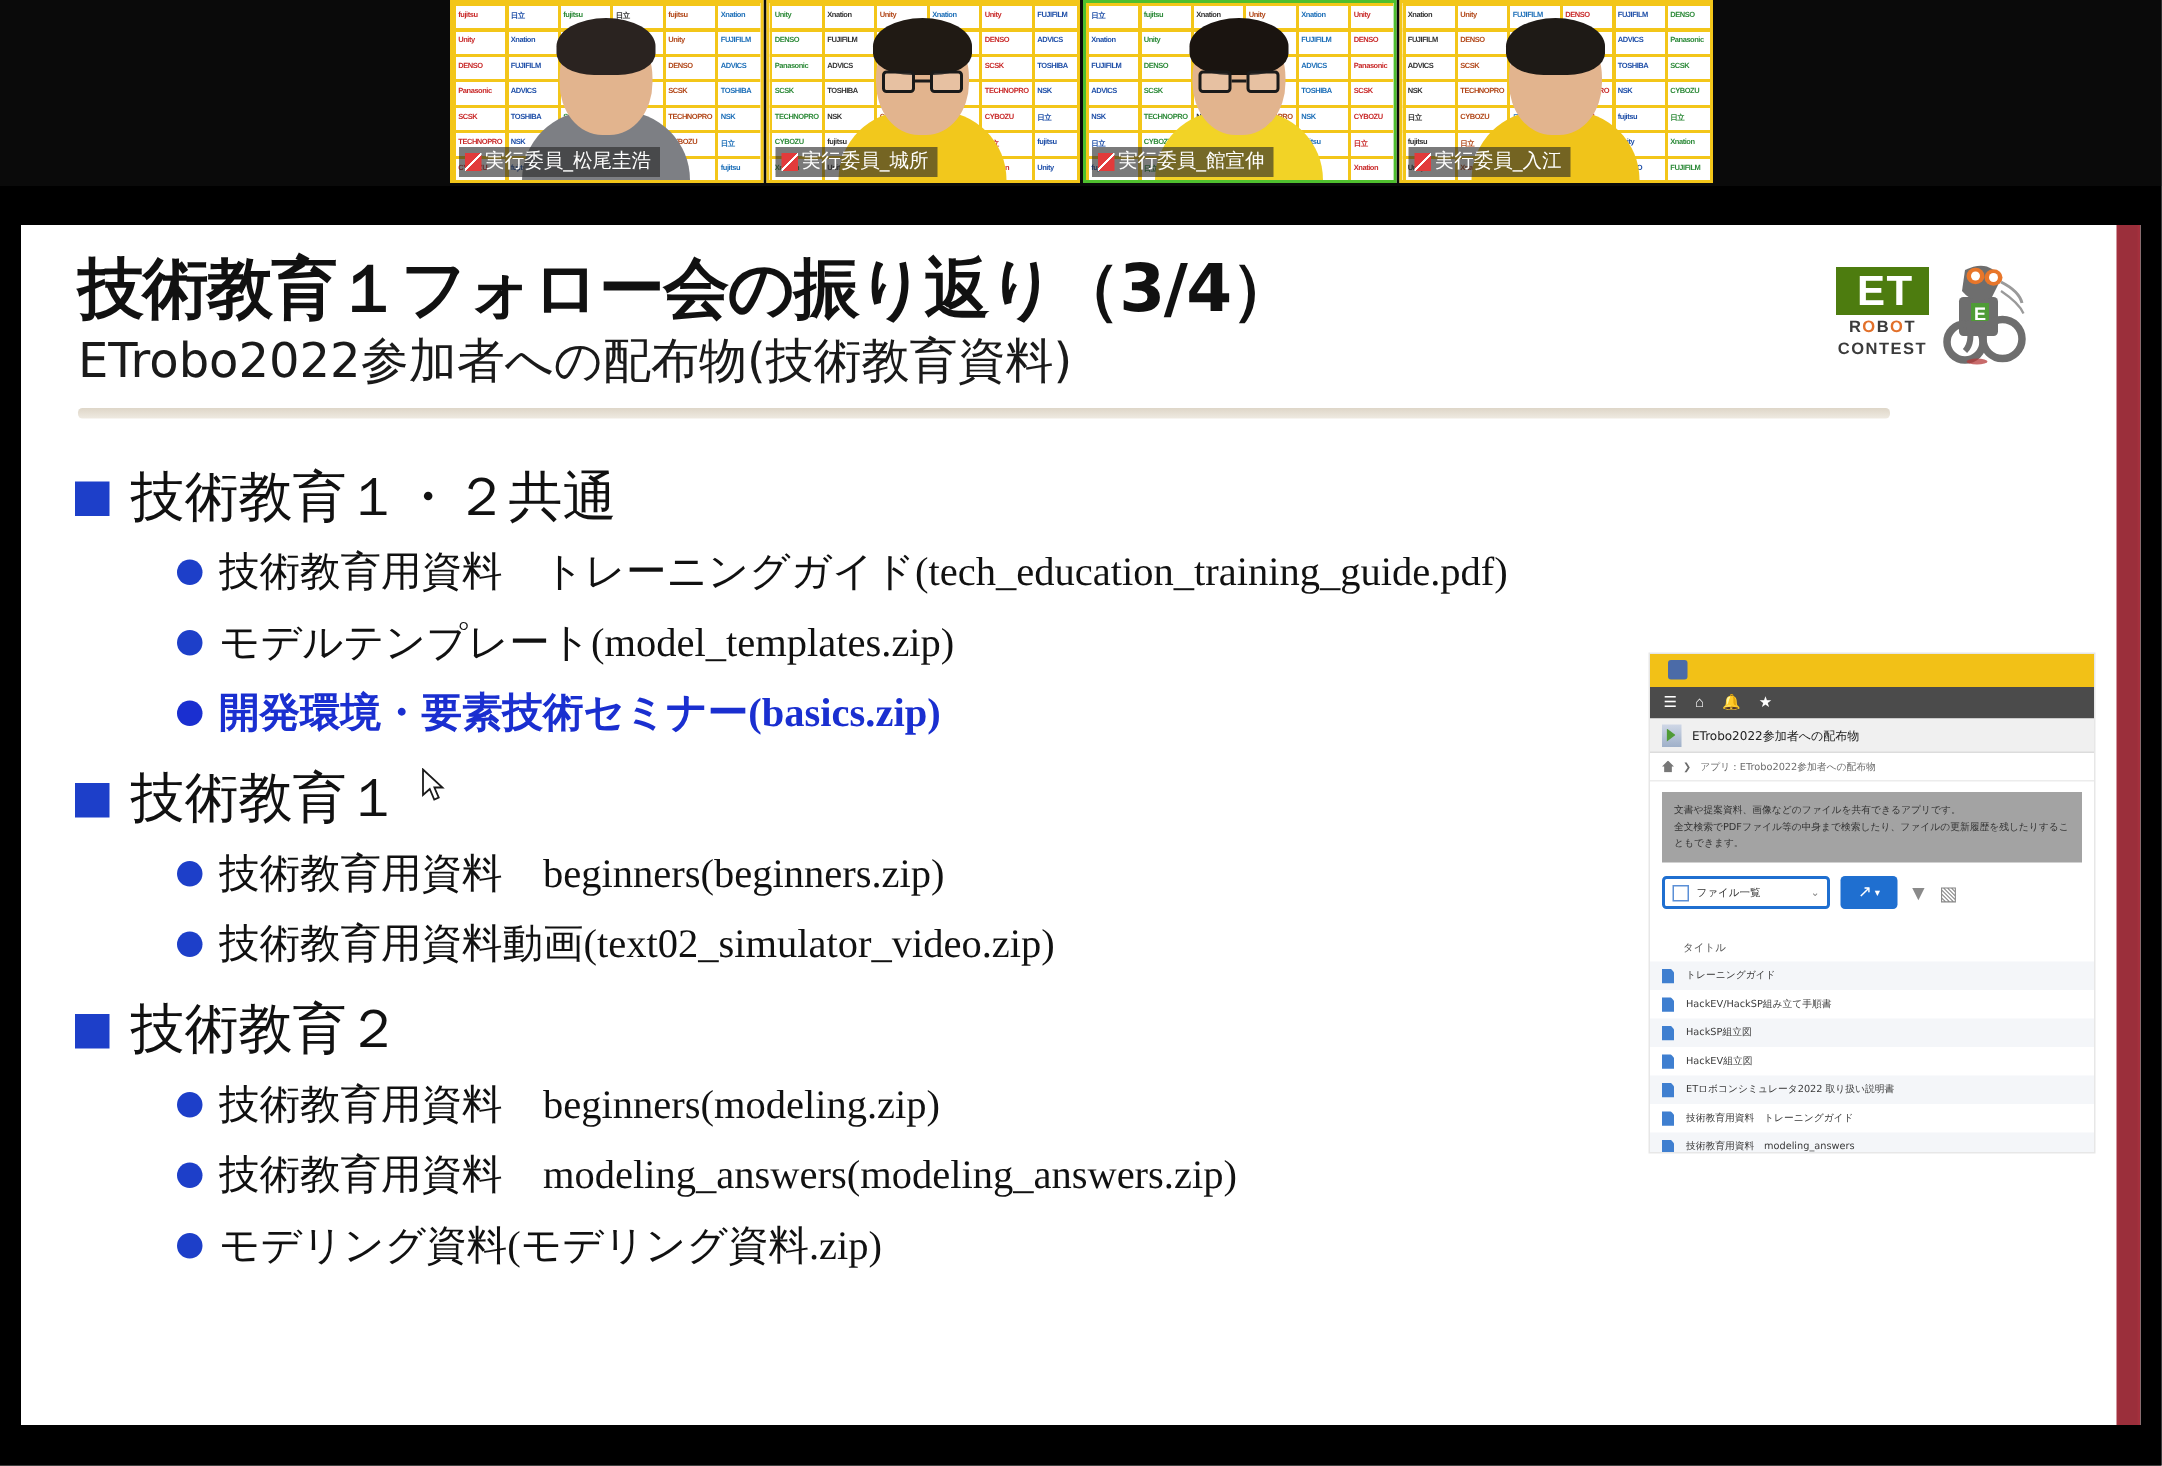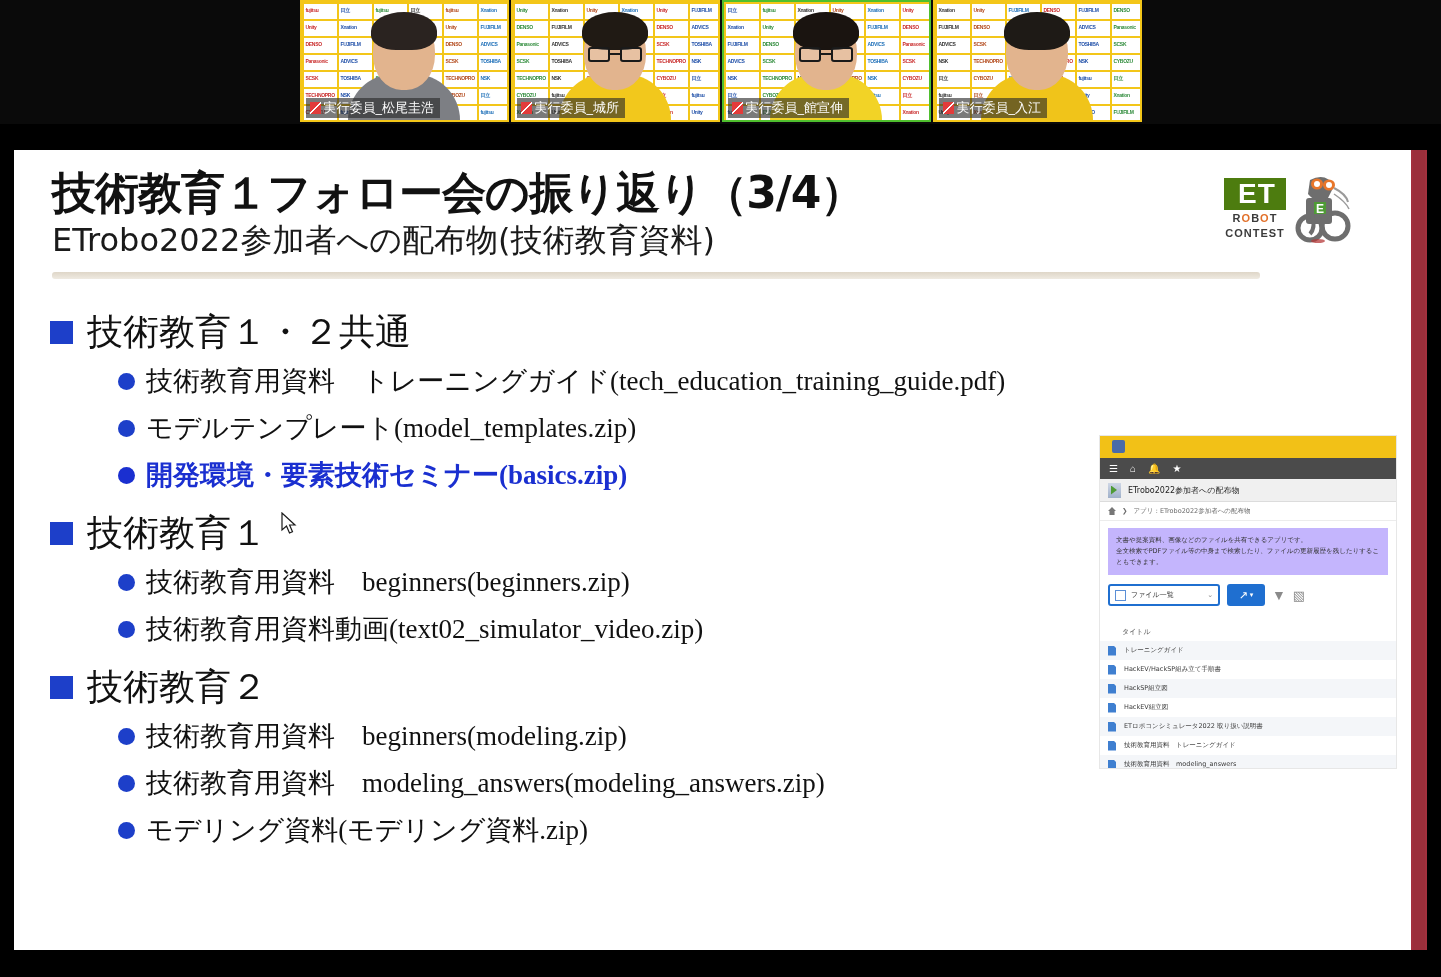--- a/index.html
+++ b/index.html
@@ -181,21 +181,21 @@
   }
   .as-app .t{ font-size:8px; color:#222; font-family:"DejaVu Sans",sans-serif; }
   .as-crumb{
     height:19px; display:flex; align-items:center; gap:6px; padding-left:8px;
     font-size:6.5px; color:#6b6b6b; font-family:"DejaVu Sans",sans-serif;
     border-bottom:1px solid #ececec;
   }
   .as-crumb .home{ width:8px; height:8px; background:#777;
     clip-path:polygon(50% 0,100% 50%,82% 50%,82% 100%,18% 100%,18% 50%,0 50%); }
   .as-desc{
-    margin:7px 8px 0; background:#c4b5fd; padding:7px 8px;
+    margin:7px 8px 0; background:#a3a3a3; padding:7px 8px;
     font-size:6.5px; line-height:11px; color:#333;
     font-family:"DejaVu Sans",sans-serif;
   }
   .as-toolbar{
     margin:9px 8px 0; display:flex; align-items:center; gap:7px;
   }
   .as-select{
     flex:0 0 auto; width:112px; height:22px; border:2px solid #1f6fd0;
     border-radius:3px; display:flex; align-items:center; gap:5px; padding:0 5px;
     font-size:7px; color:#333; background:#fff;

